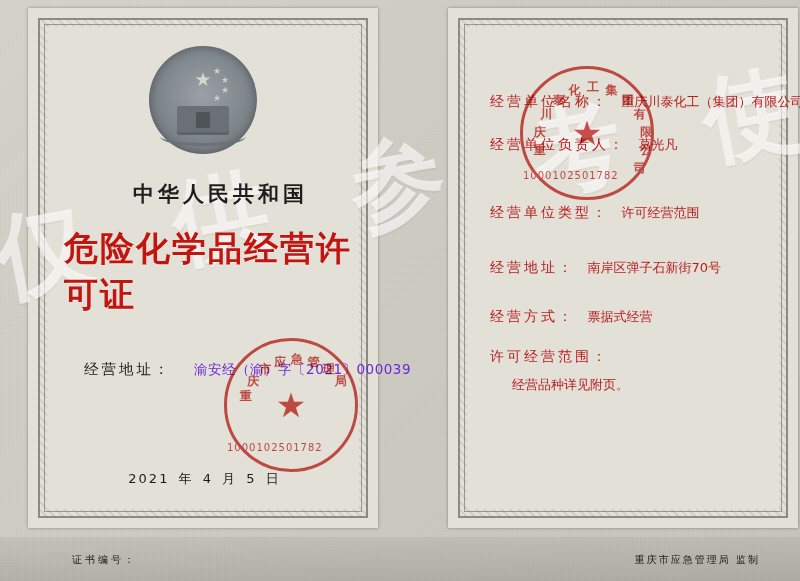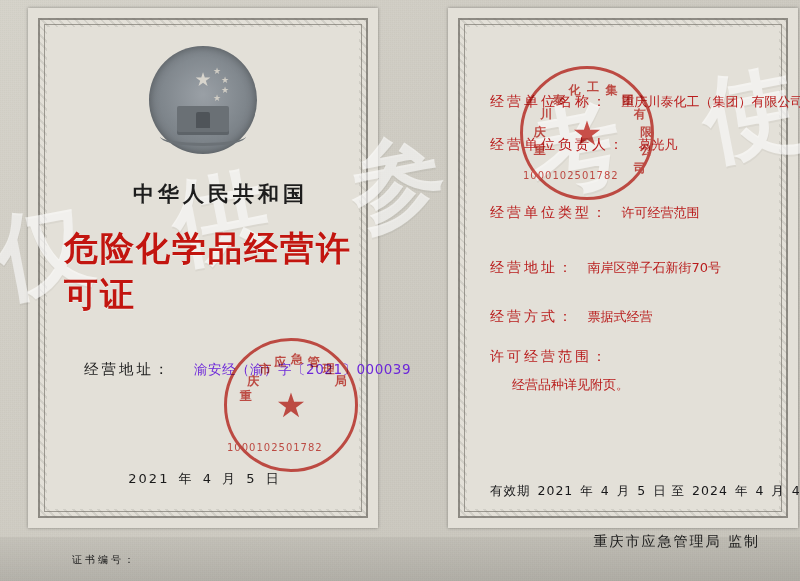--- a/index.html
+++ b/index.html
@@ -201,22 +201,22 @@
     white-space:nowrap;
   }
   .valid-row .n{margin:0 2px;}
 
   
   .bottom-left{
     position:absolute;left:72px;bottom:14px;
     font-size:10px;color:#1b1b1b;letter-spacing:3px;z-index:4;
   }
   .bottom-right{
-    position:absolute;right:40px;bottom:30px;
-    font-size:14px;color:#1b1b1b;letter-spacing:2px;z-index:4;
+    position:absolute;right:40px;bottom:14px;
+    font-size:10px;color:#1b1b1b;letter-spacing:2px;z-index:4;
   }
   .shadow-strip{
     position:absolute;left:0;right:0;bottom:0;height:44px;
     background:linear-gradient(180deg, rgba(0,0,0,.05), rgba(0,0,0,.13));
     z-index:1;
   }
 </style>
 </head>
 <body>
 
@@ -301,36 +301,20 @@
       <span class="rvalue">票据式经营</span>
     </div>
 
     <div class="r-row" id="r7">
       <span class="rvalue">经营品种详见附页。</span>
     </div>
     <div class="r-row" id="r6">
       <span class="rlabel">许可经营范围：</span>
     </div>
 
-    <div class="valid-row">
-      <span>有效期</span>
-      <span class="n">2021</span>
-      <span>年</span>
-      <span class="n">4</span>
-      <span>月</span>
-      <span class="n">5</span>
-      <span>日</span>
-      <span>至</span>
-      <span class="n">2024</span>
-      <span>年</span>
-      <span class="n">4</span>
-      <span>月</span>
-      <span class="n">4</span>
-      
-    </div>
   </div>
 
   <div class="seal" id="seal-right">
     <div class="ring-text">
       <span style="transform:rotate(-100deg) translate(0,-54px) rotate(100deg);">重</span>
       <span style="transform:rotate(-80deg) translate(0,-54px) rotate(80deg);">庆</span>
       <span style="transform:rotate(-60deg) translate(0,-54px) rotate(60deg);">川</span>
       <span style="transform:rotate(-40deg) translate(0,-54px) rotate(40deg);">泰</span>
       <span style="transform:rotate(-20deg) translate(0,-54px) rotate(20deg);">化</span>
       <span style="transform:rotate(0deg) translate(0,-54px) rotate(0deg);">工</span>

